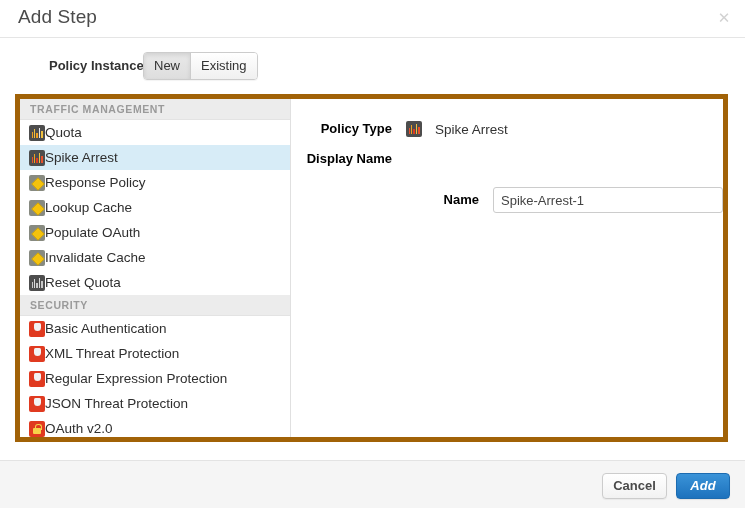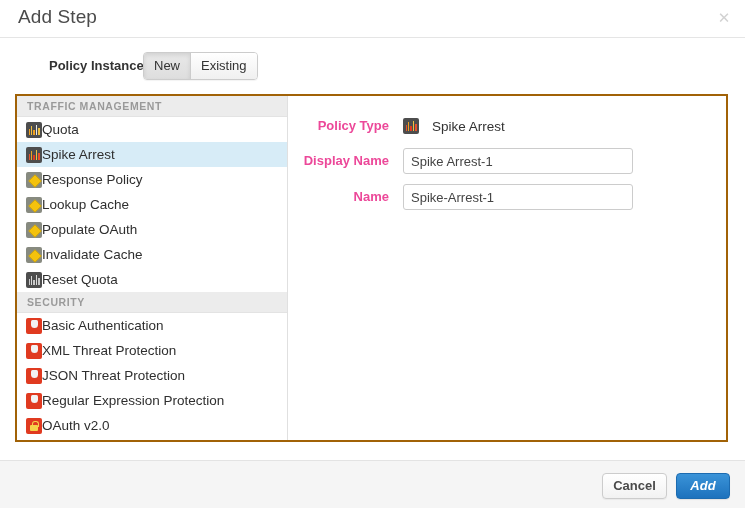--- a/index.html
+++ b/index.html
@@ -69,21 +69,21 @@
   .btn-group .tgl + .tgl { border-left: 1px solid #cccccc; }
   .btn-group .tgl.active {
     background: linear-gradient(to bottom, #e8e8e8 0%, #dedede 100%);
     box-shadow: inset 0 2px 4px rgba(0,0,0,0.10);
   }
 
   
   .content-panel {
     position: absolute; left: 15px; top: 94px;
     width: 713px; height: 348px;
-    border: 2px solid #a16207;
+    border: 5px solid #a16207;
     background: #ffffff;
     display: flex;
   }
   .sidebar {
     width: 271px;
     height: 100%;
     border-right: 1px solid #e0e0e0;
     background: #ffffff;
     overflow: hidden;
   }
@@ -166,26 +166,26 @@
     position: relative;
   }
   .frm-row {
     position: absolute;
     left: 0; width: 100%;
     display: flex;
     align-items: center;
   }
   .frm-row.r1 { top: 22px; }
   .frm-row.r2 { top: 52px; }
-  .frm-row.r3 { top: 88px; }
+  .frm-row.r3 { top: 88px; justify-content: flex-end; }
   .frm-label {
     width: 115px;
     text-align: right;
     font-size: 13px;
-    color: #ec4899;
+    color: #000000;
     font-weight: bold;
     padding-right: 14px;
     line-height: 16px;
   }
   .ptype-val {
     display: flex; align-items: center;
     font-size: 13.5px;
     color: #333;
   }
   .ptype-val .ptxt { margin-left: 13px; }
@@ -310,25 +310,25 @@
         <div class="p-item">
           <span class="ico ico-shield"></span>
           <span class="lbl">Basic Authentication</span>
         </div>
         <div class="p-item">
           <span class="ico ico-shield"></span>
           <span class="lbl">XML Threat Protection</span>
         </div>
         <div class="p-item">
           <span class="ico ico-shield"></span>
+          <span class="lbl">Regular Expression Protection</span>
+        </div>
+        <div class="p-item">
+          <span class="ico ico-shield"></span>
           <span class="lbl">JSON Threat Protection</span>
-        </div>
-        <div class="p-item">
-          <span class="ico ico-shield"></span>
-          <span class="lbl">Regular Expression Protection</span>
         </div>
         <div class="p-item">
           <span class="ico ico-lock"></span>
           <span class="lbl">OAuth v2.0</span>
         </div>
       </div>
 
     <div class="form-area">
       <div class="frm-row r1">
         <div class="frm-label">Policy Type</div>
@@ -339,21 +339,20 @@
               <i style="background: rgb(224, 58, 32); height: 5px; left: 7.3px;"></i>
               <i style="background: rgb(240, 192, 64); height: 10px; left: 9.7px;"></i>
               <i style="background: rgb(232, 80, 42); height: 7px; left: 12.1px;"></i>
             </span>
           <span class="ptxt">Spike Arrest</span>
         </div>
       </div>
 
       <div class="frm-row r2">
         <div class="frm-label">Display Name</div>
-        <input class="txt-input" type="text" value="Spike Arrest-1" style="">
       </div>
 
       <div class="frm-row r3">
         <div class="frm-label">Name</div>
         <input class="txt-input" type="text" value="Spike-Arrest-1" style="">
       </div>
     </div>
   </div>
 
   <div class="footer">

